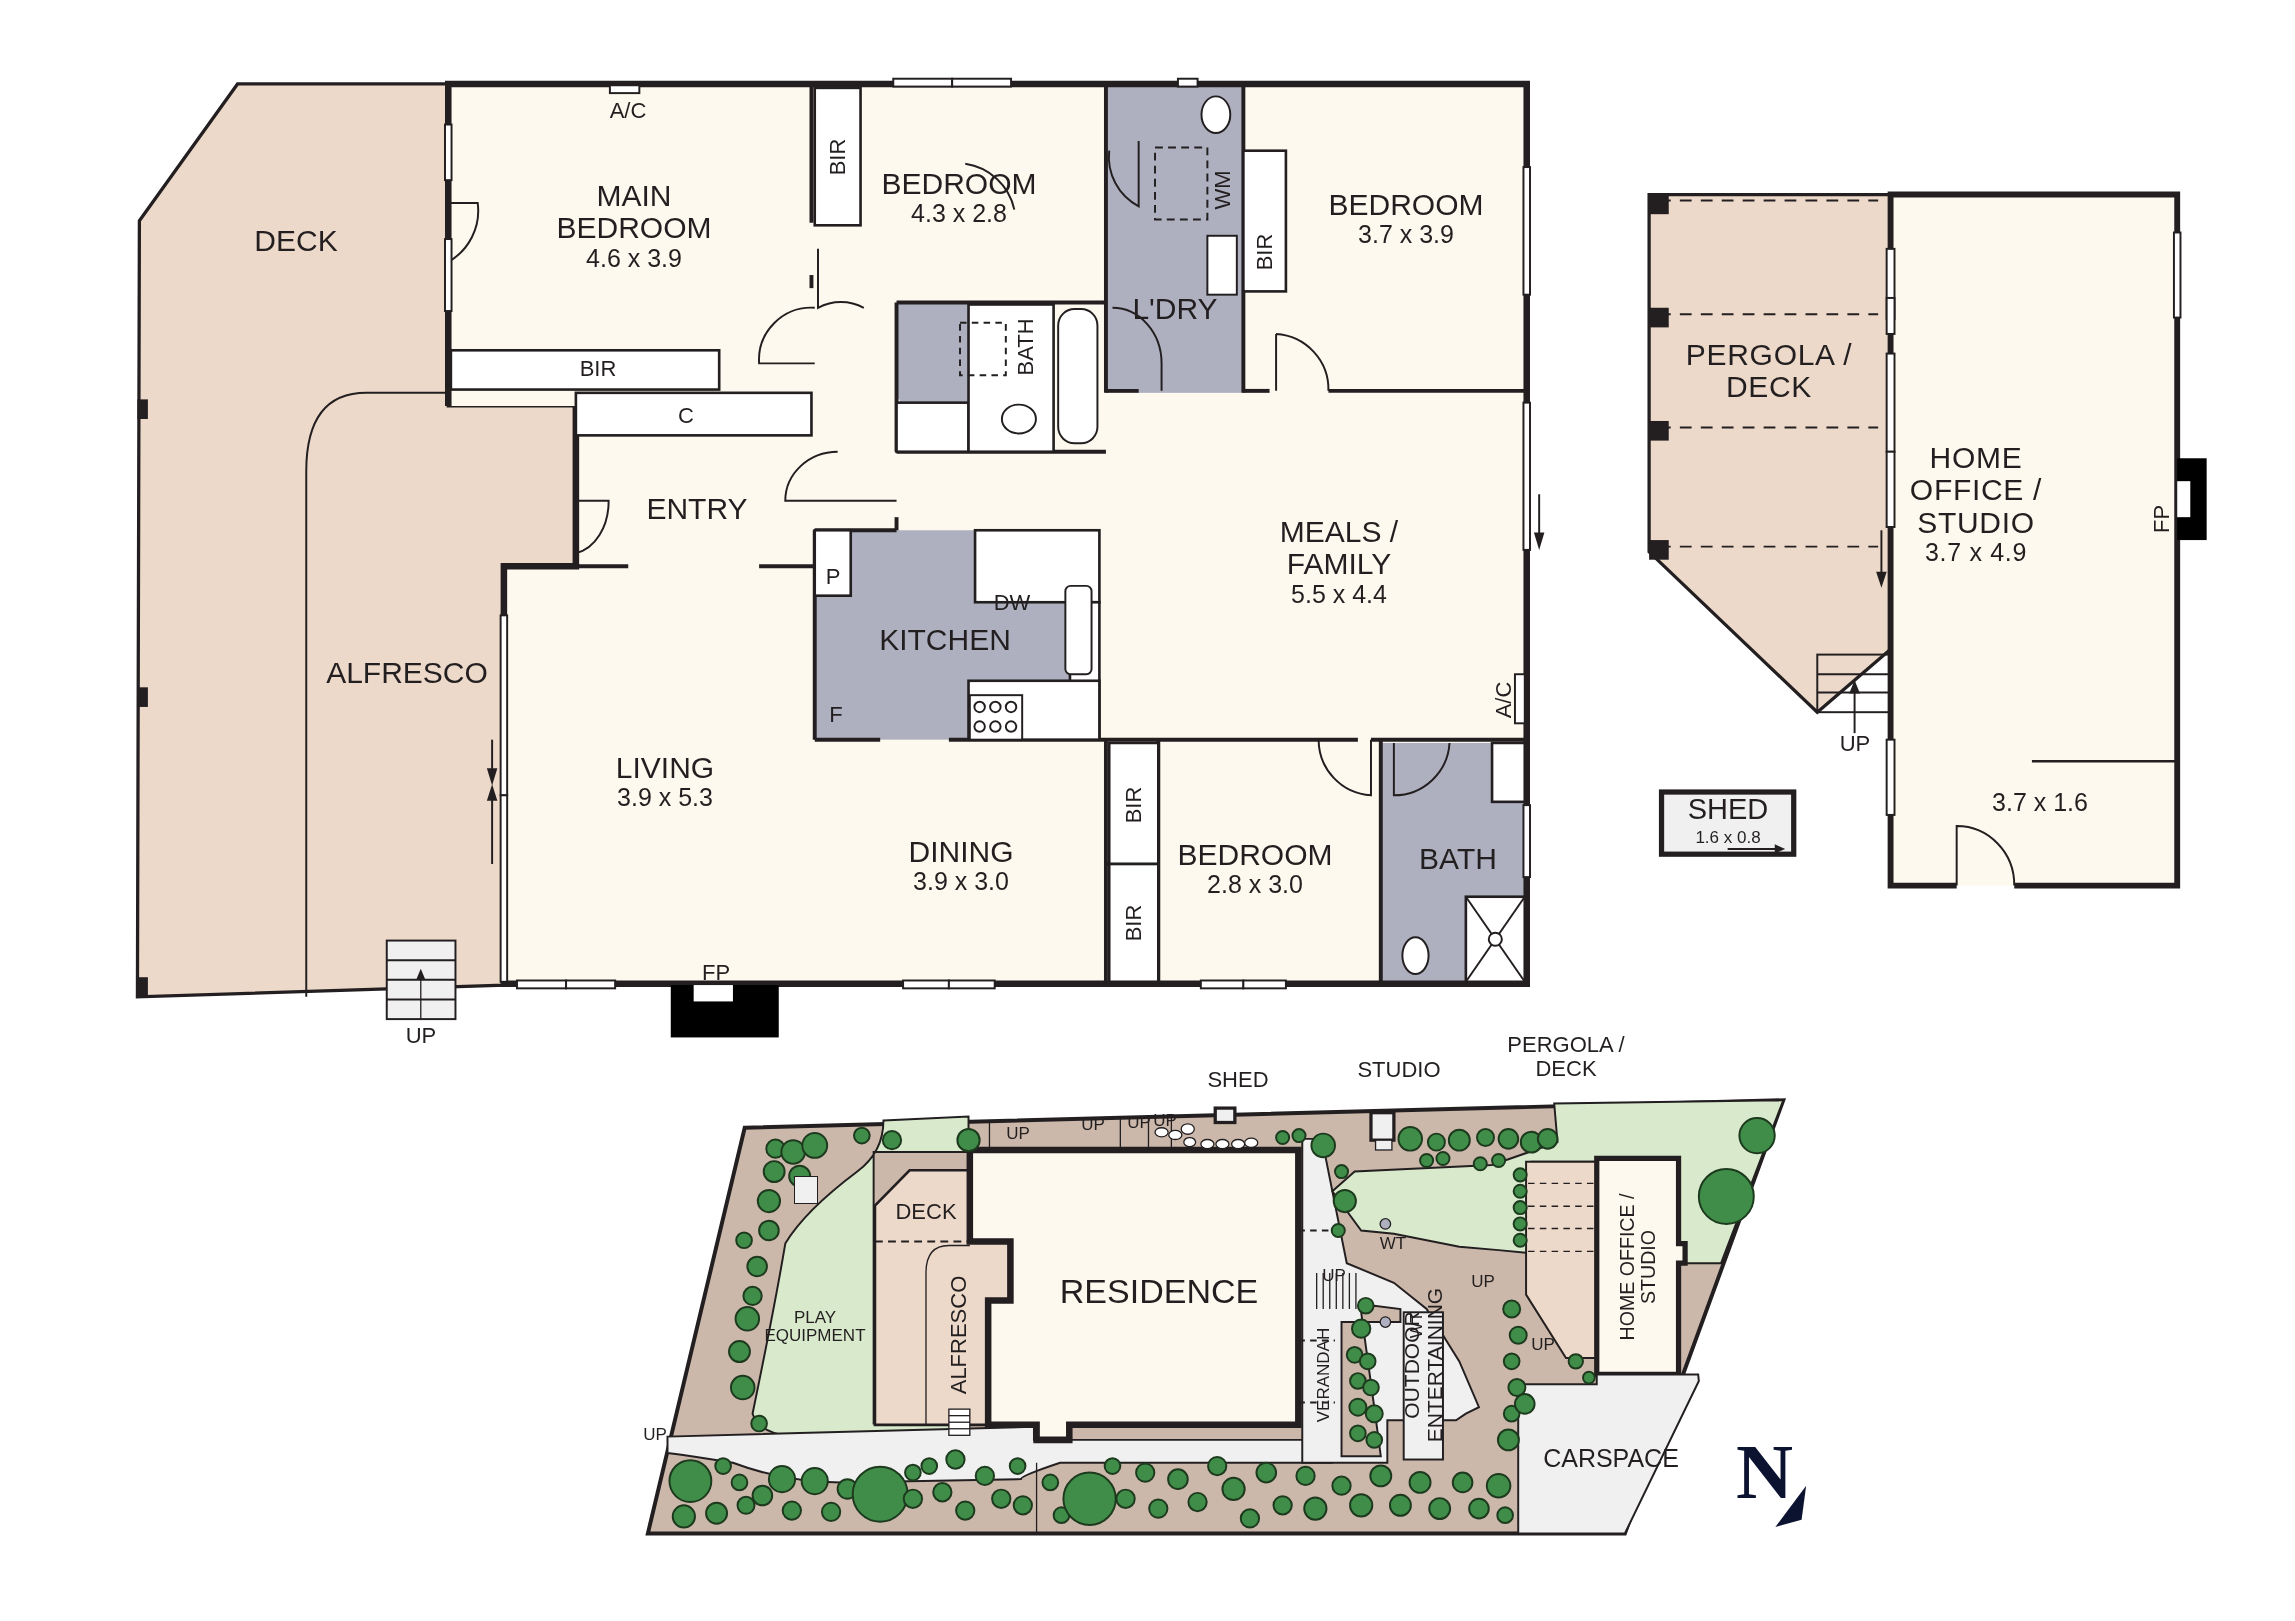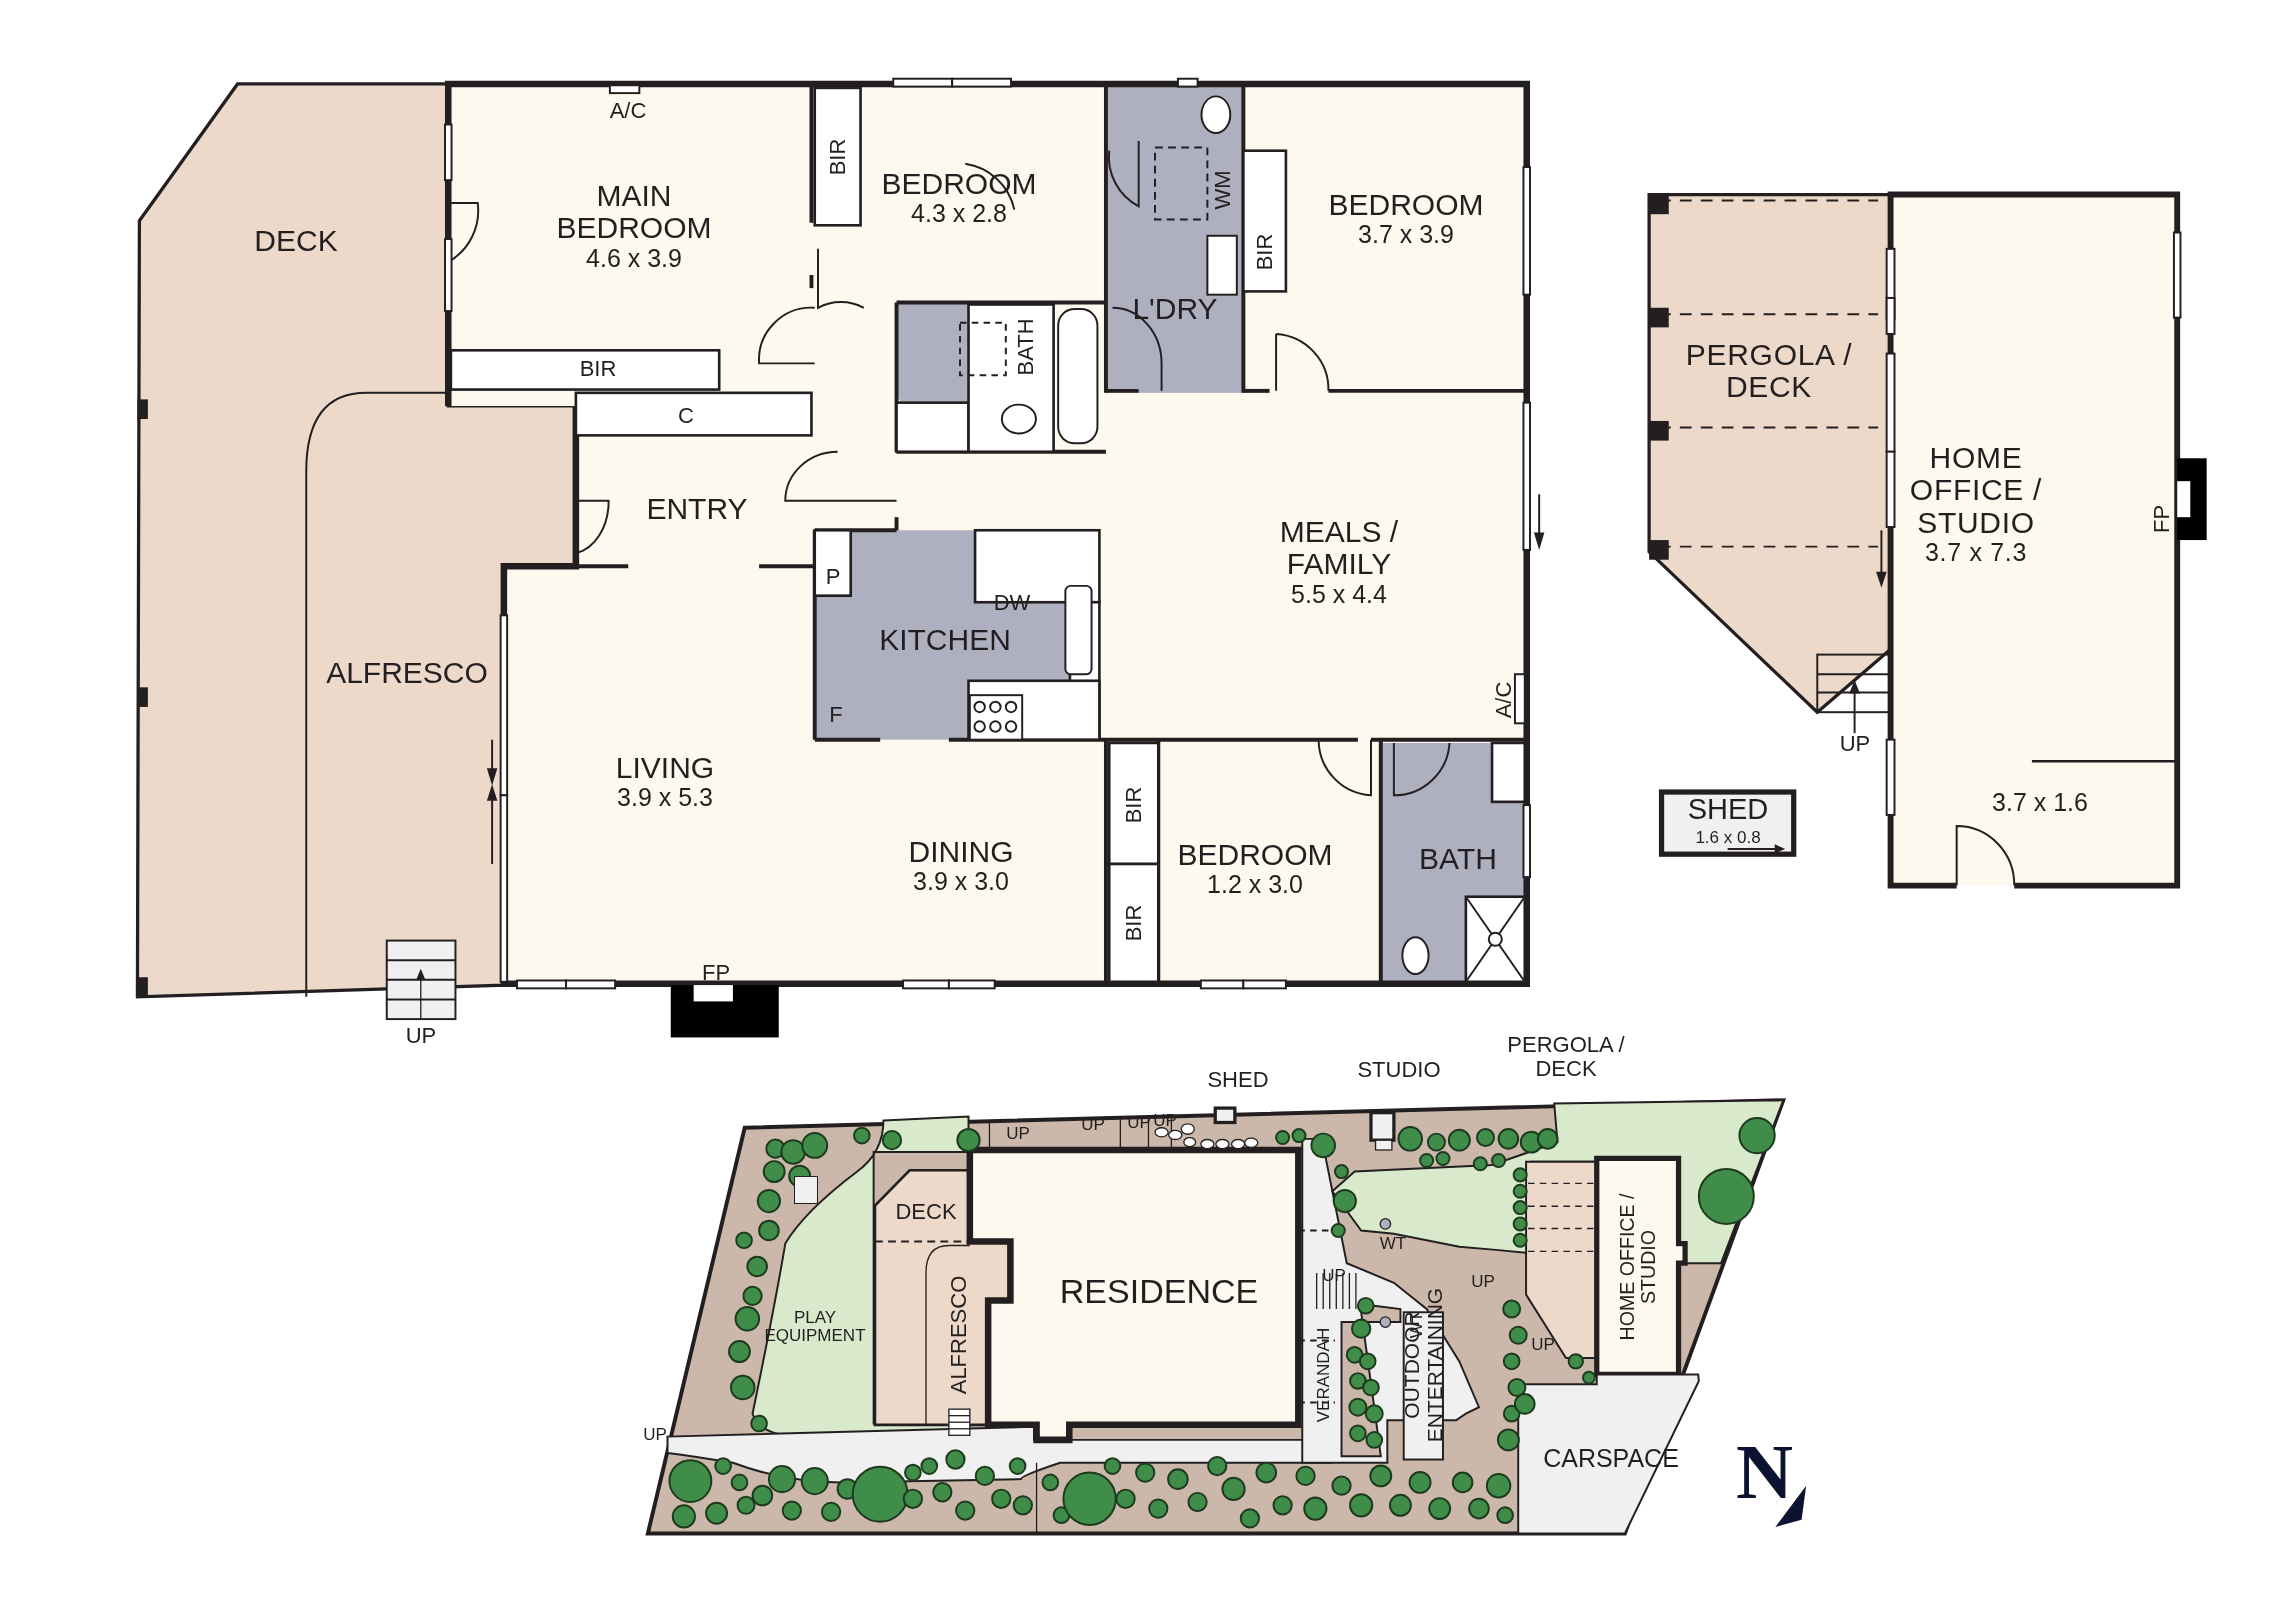--- a/index.html
+++ b/index.html
@@ -456,35 +456,35 @@
 <div class="lbl room" style="left:961px;top:866px">
   <span>DINING</span>
   <span class="dim">3.9 x 3.0</span>
 </div>
 <div class="lbl small" style="left:716px;top:973px">FP</div>
 
 <div class="lbl small vert" style="left:1134px;top:805px">BIR</div>
 <div class="lbl small vert" style="left:1134px;top:923px">BIR</div>
 <div class="lbl room" style="left:1255px;top:869px">
   <span>BEDROOM</span>
-  <span class="dim">1.2 x 3.0</span>
+  <span class="dim">2.8 x 3.0</span>
 </div>
 <div class="lbl room" style="left:1458px;top:859px">BATH</div>
 
 
 <div class="lbl wide" style="left:1769px;top:371px">
   <span>PERGOLA /</span><br>
   <span>DECK</span>
 </div>
 <div class="lbl small" style="left:1855px;top:744px">UP</div>
 <div class="lbl wide" style="left:1976px;top:504px">
   <span>HOME</span><br>
   <span>OFFICE /</span><br>
   <span>STUDIO</span>
-  <span class="dim">3.7 x 7.3</span>
+  <span class="dim">3.7 x 4.9</span>
 </div>
 <div class="lbl small vert" style="left:2162px;top:519px">FP</div>
 <div class="lbl" style="left:2040px;top:802px;font-size:25px">3.7 x 1.6</div>
 <div class="lbl" style="left:1728px;top:810px;font-size:29px">SHED</div>
 <div class="lbl" style="left:1728px;top:838px;font-size:17px">1.6 x 0.8</div>
 
 
 <div class="lbl small" style="left:1238px;top:1080px">SHED</div>
 <div class="lbl small" style="left:1399px;top:1070px">STUDIO</div>
 <div class="lbl small" style="left:1566px;top:1057px">

